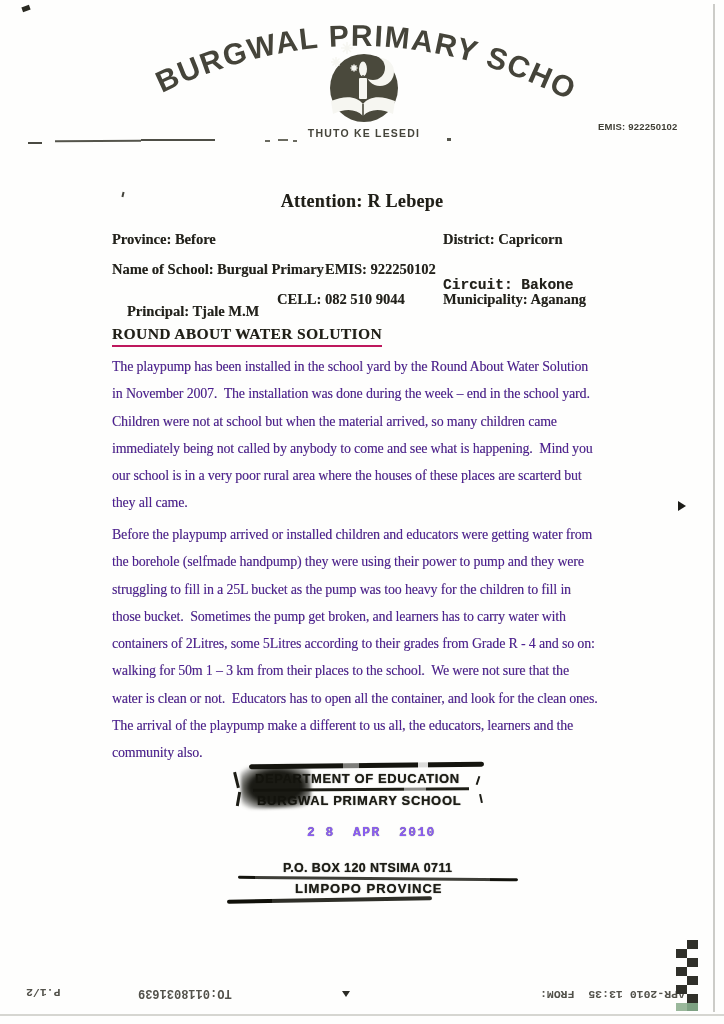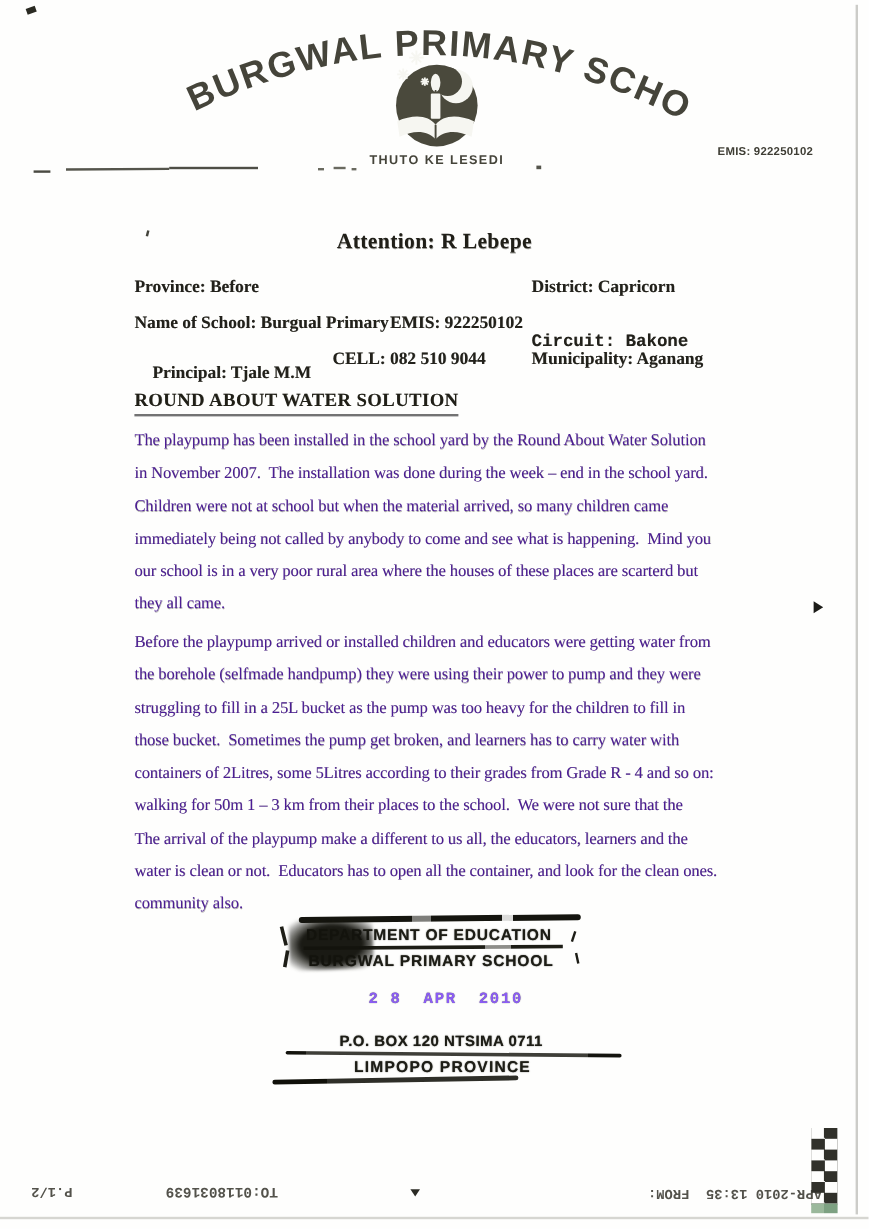--- a/index.html
+++ b/index.html
@@ -14,21 +14,21 @@
 
   
   .attention{position:absolute;left:112px;top:191px;width:500px;text-align:center;
              font-size:18px;font-weight:bold;letter-spacing:.3px;color:#201f18;
              text-shadow:.3px .3px .4px rgba(40,40,30,.45);}
 
   .field{position:absolute;font-size:14.5px;font-weight:bold;color:#22211b;white-space:pre;
          text-shadow:.3px .3px .4px rgba(40,40,30,.4);}
 
   .section-heading{position:absolute;left:112px;top:325px;font-size:15.5px;font-weight:bold;
-                   letter-spacing:.4px;color:#201f17;border-bottom:2px solid #737373;
+                   letter-spacing:.4px;color:#201f17;border-bottom:2px solid #be185d;
                    padding-bottom:2px;text-shadow:.3px .3px .4px rgba(40,40,30,.45);}
 
   .para{position:absolute;left:112px;width:520px;}
   .para-1{top:353px;}
   .para-2{top:521px;}
   .bodyline{font-size:13.8px;letter-spacing:-.1px;line-height:27.3px;white-space:pre;
             color:#4c1d95;text-shadow:.3px .3px .45px rgba(45,45,35,.4);}
 
   
   .stamp{position:absolute;left:233px;top:762px;width:300px;height:150px;
@@ -156,22 +156,22 @@
     <div class="bodyline">they all came.</div>
   </div>
 
   <div class="para para-2">
     <div class="bodyline">Before the playpump arrived or installed children and educators were getting water from</div>
     <div class="bodyline">the borehole (selfmade handpump) they were using their power to pump and they were</div>
     <div class="bodyline">struggling to fill in a 25L bucket as the pump was too heavy for the children to fill in</div>
     <div class="bodyline">those bucket.  Sometimes the pump get broken, and learners has to carry water with</div>
     <div class="bodyline">containers of 2Litres, some 5Litres according to their grades from Grade R - 4 and so on:</div>
     <div class="bodyline">walking for 50m 1 – 3 km from their places to the school.  We were not sure that the</div>
+    <div class="bodyline">water is clean or not.  Educators has to open all the container, and look for the clean ones.</div>
     <div class="bodyline">The arrival of the playpump make a different to us all, the educators, learners and the</div>
-    <div class="bodyline">water is clean or not.  Educators has to open all the container, and look for the clean ones.</div>
     <div class="bodyline">community also.</div>
   </div>
 
   <div class="stamp">
     <div class="stamp-topbar"></div>
     <div class="stamp-line1">DEPARTMENT OF EDUCATION</div>
     <div class="stamp-underline1"></div>
     <div class="stamp-line2">BURGWAL PRIMARY SCHOOL</div>
     <div class="stamp-smudge"></div>
     <div class="stamp-brack-l1"></div>

